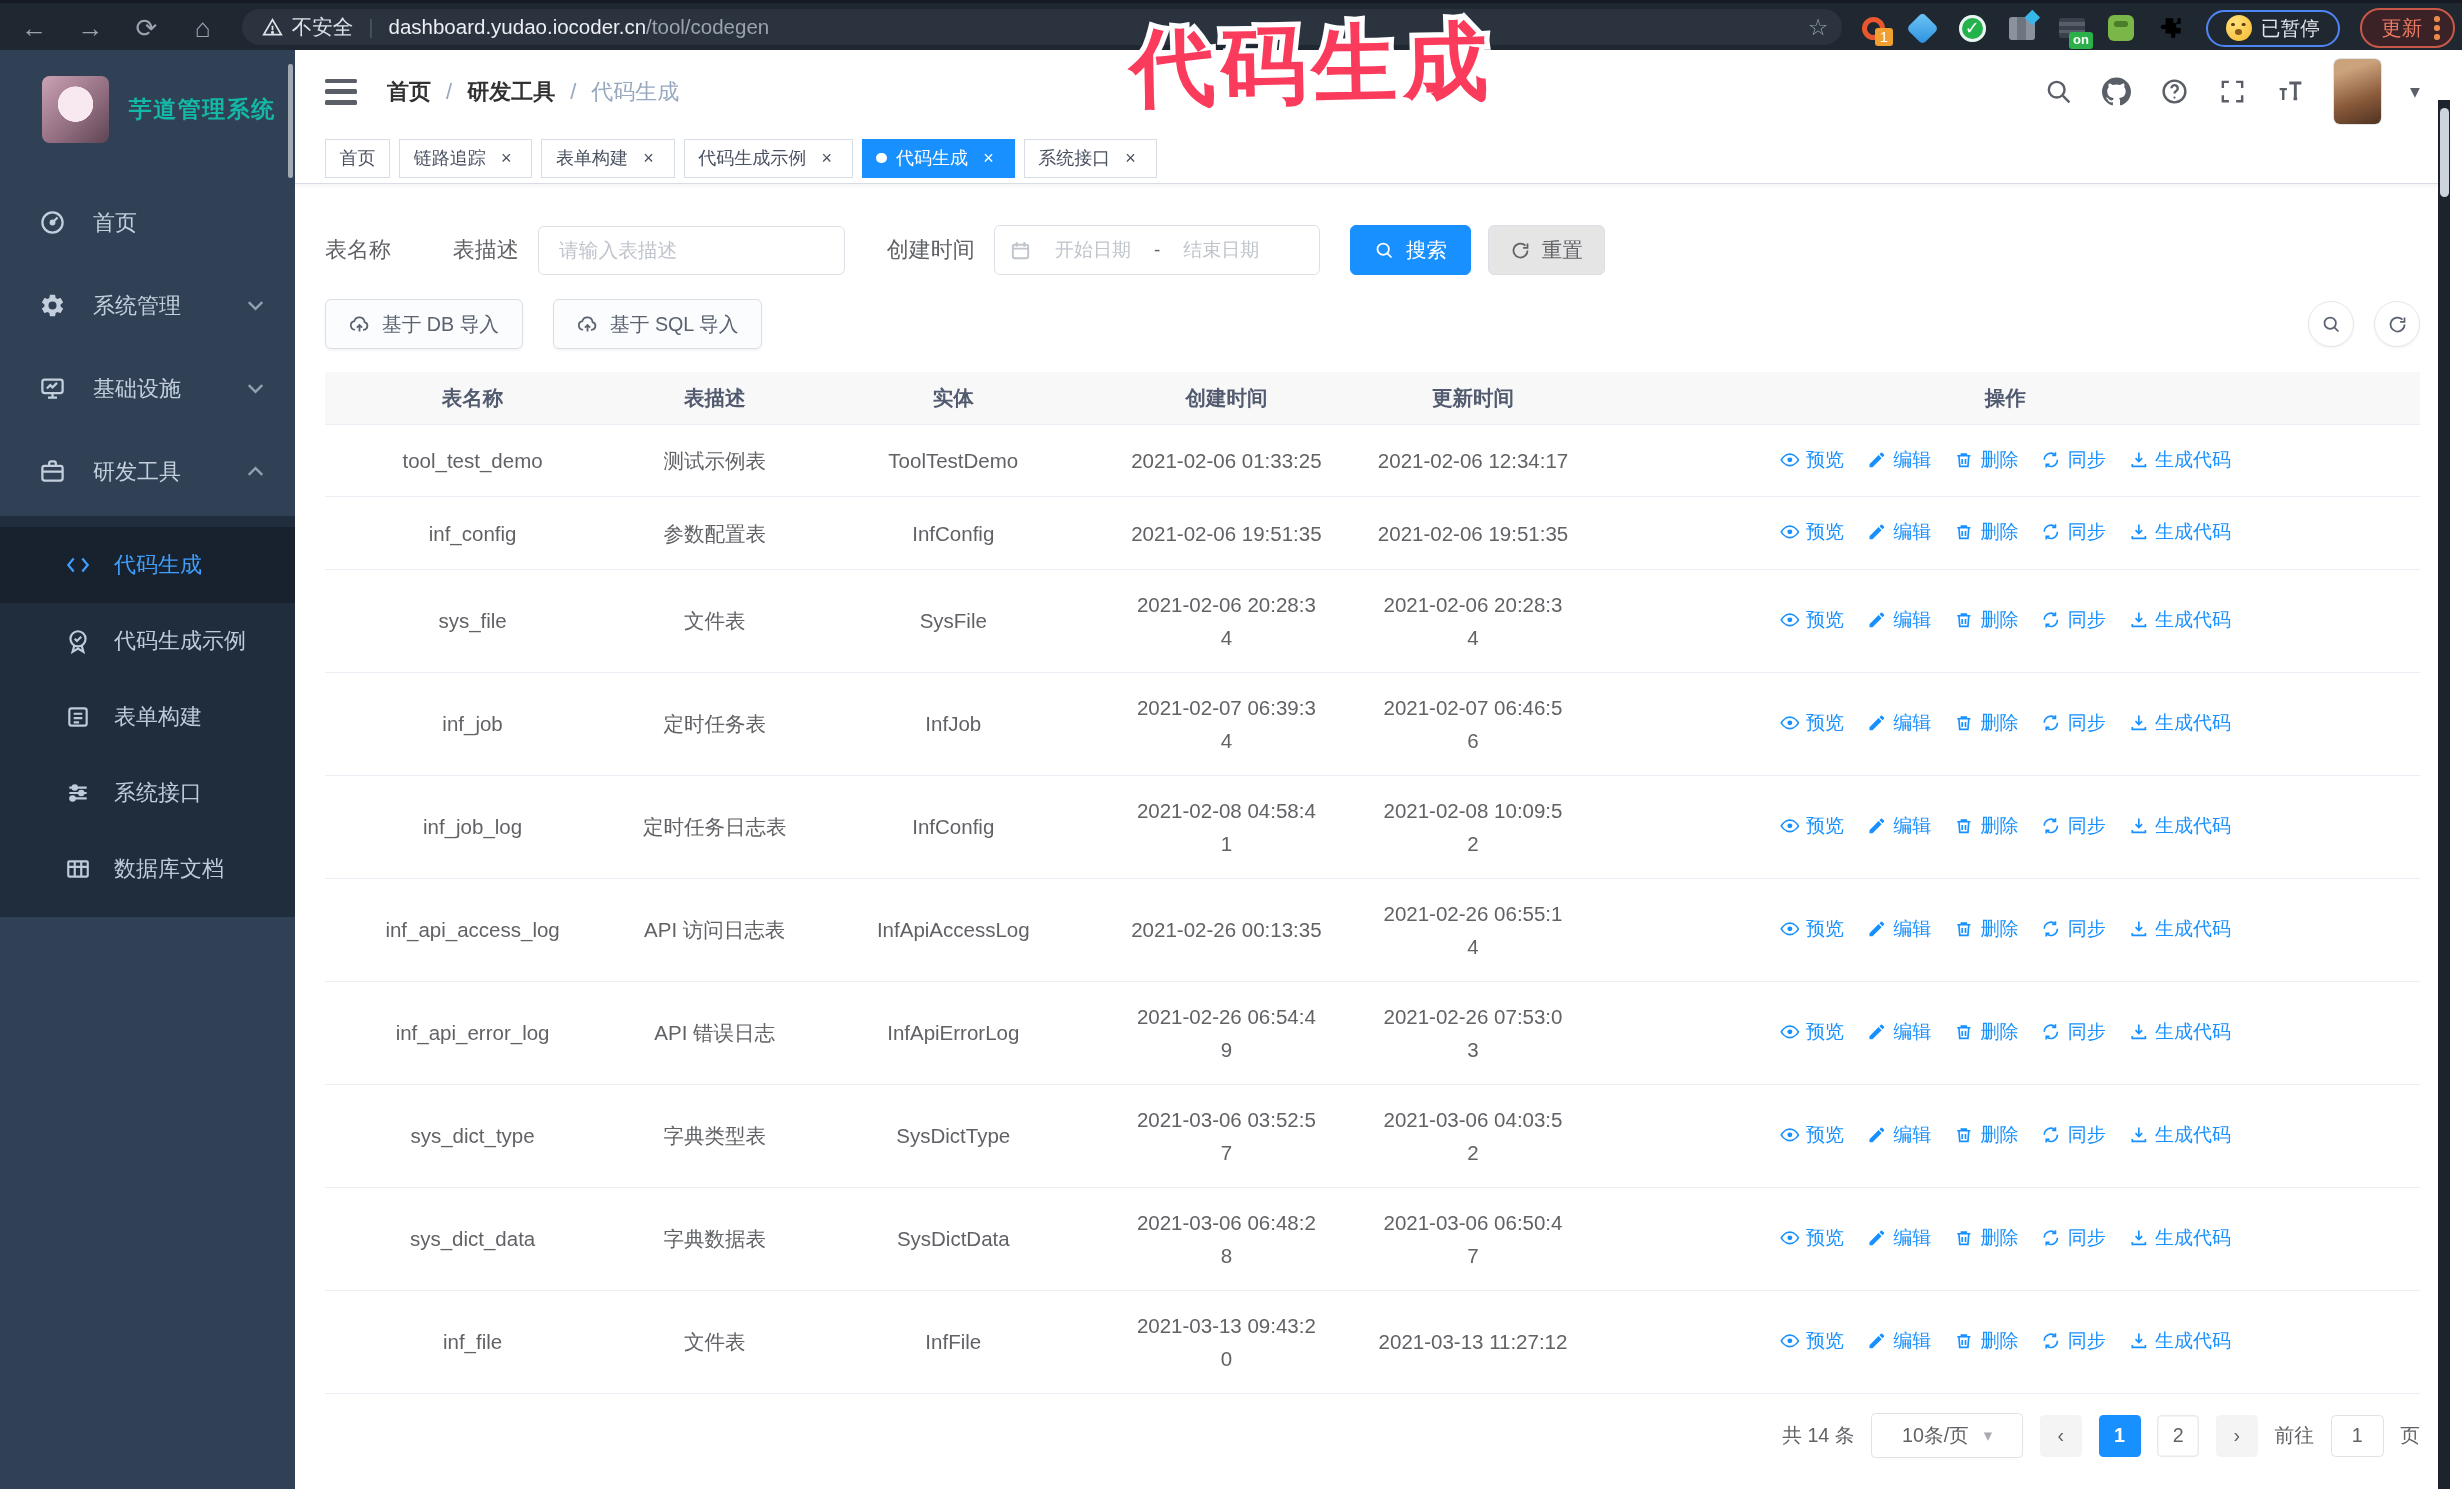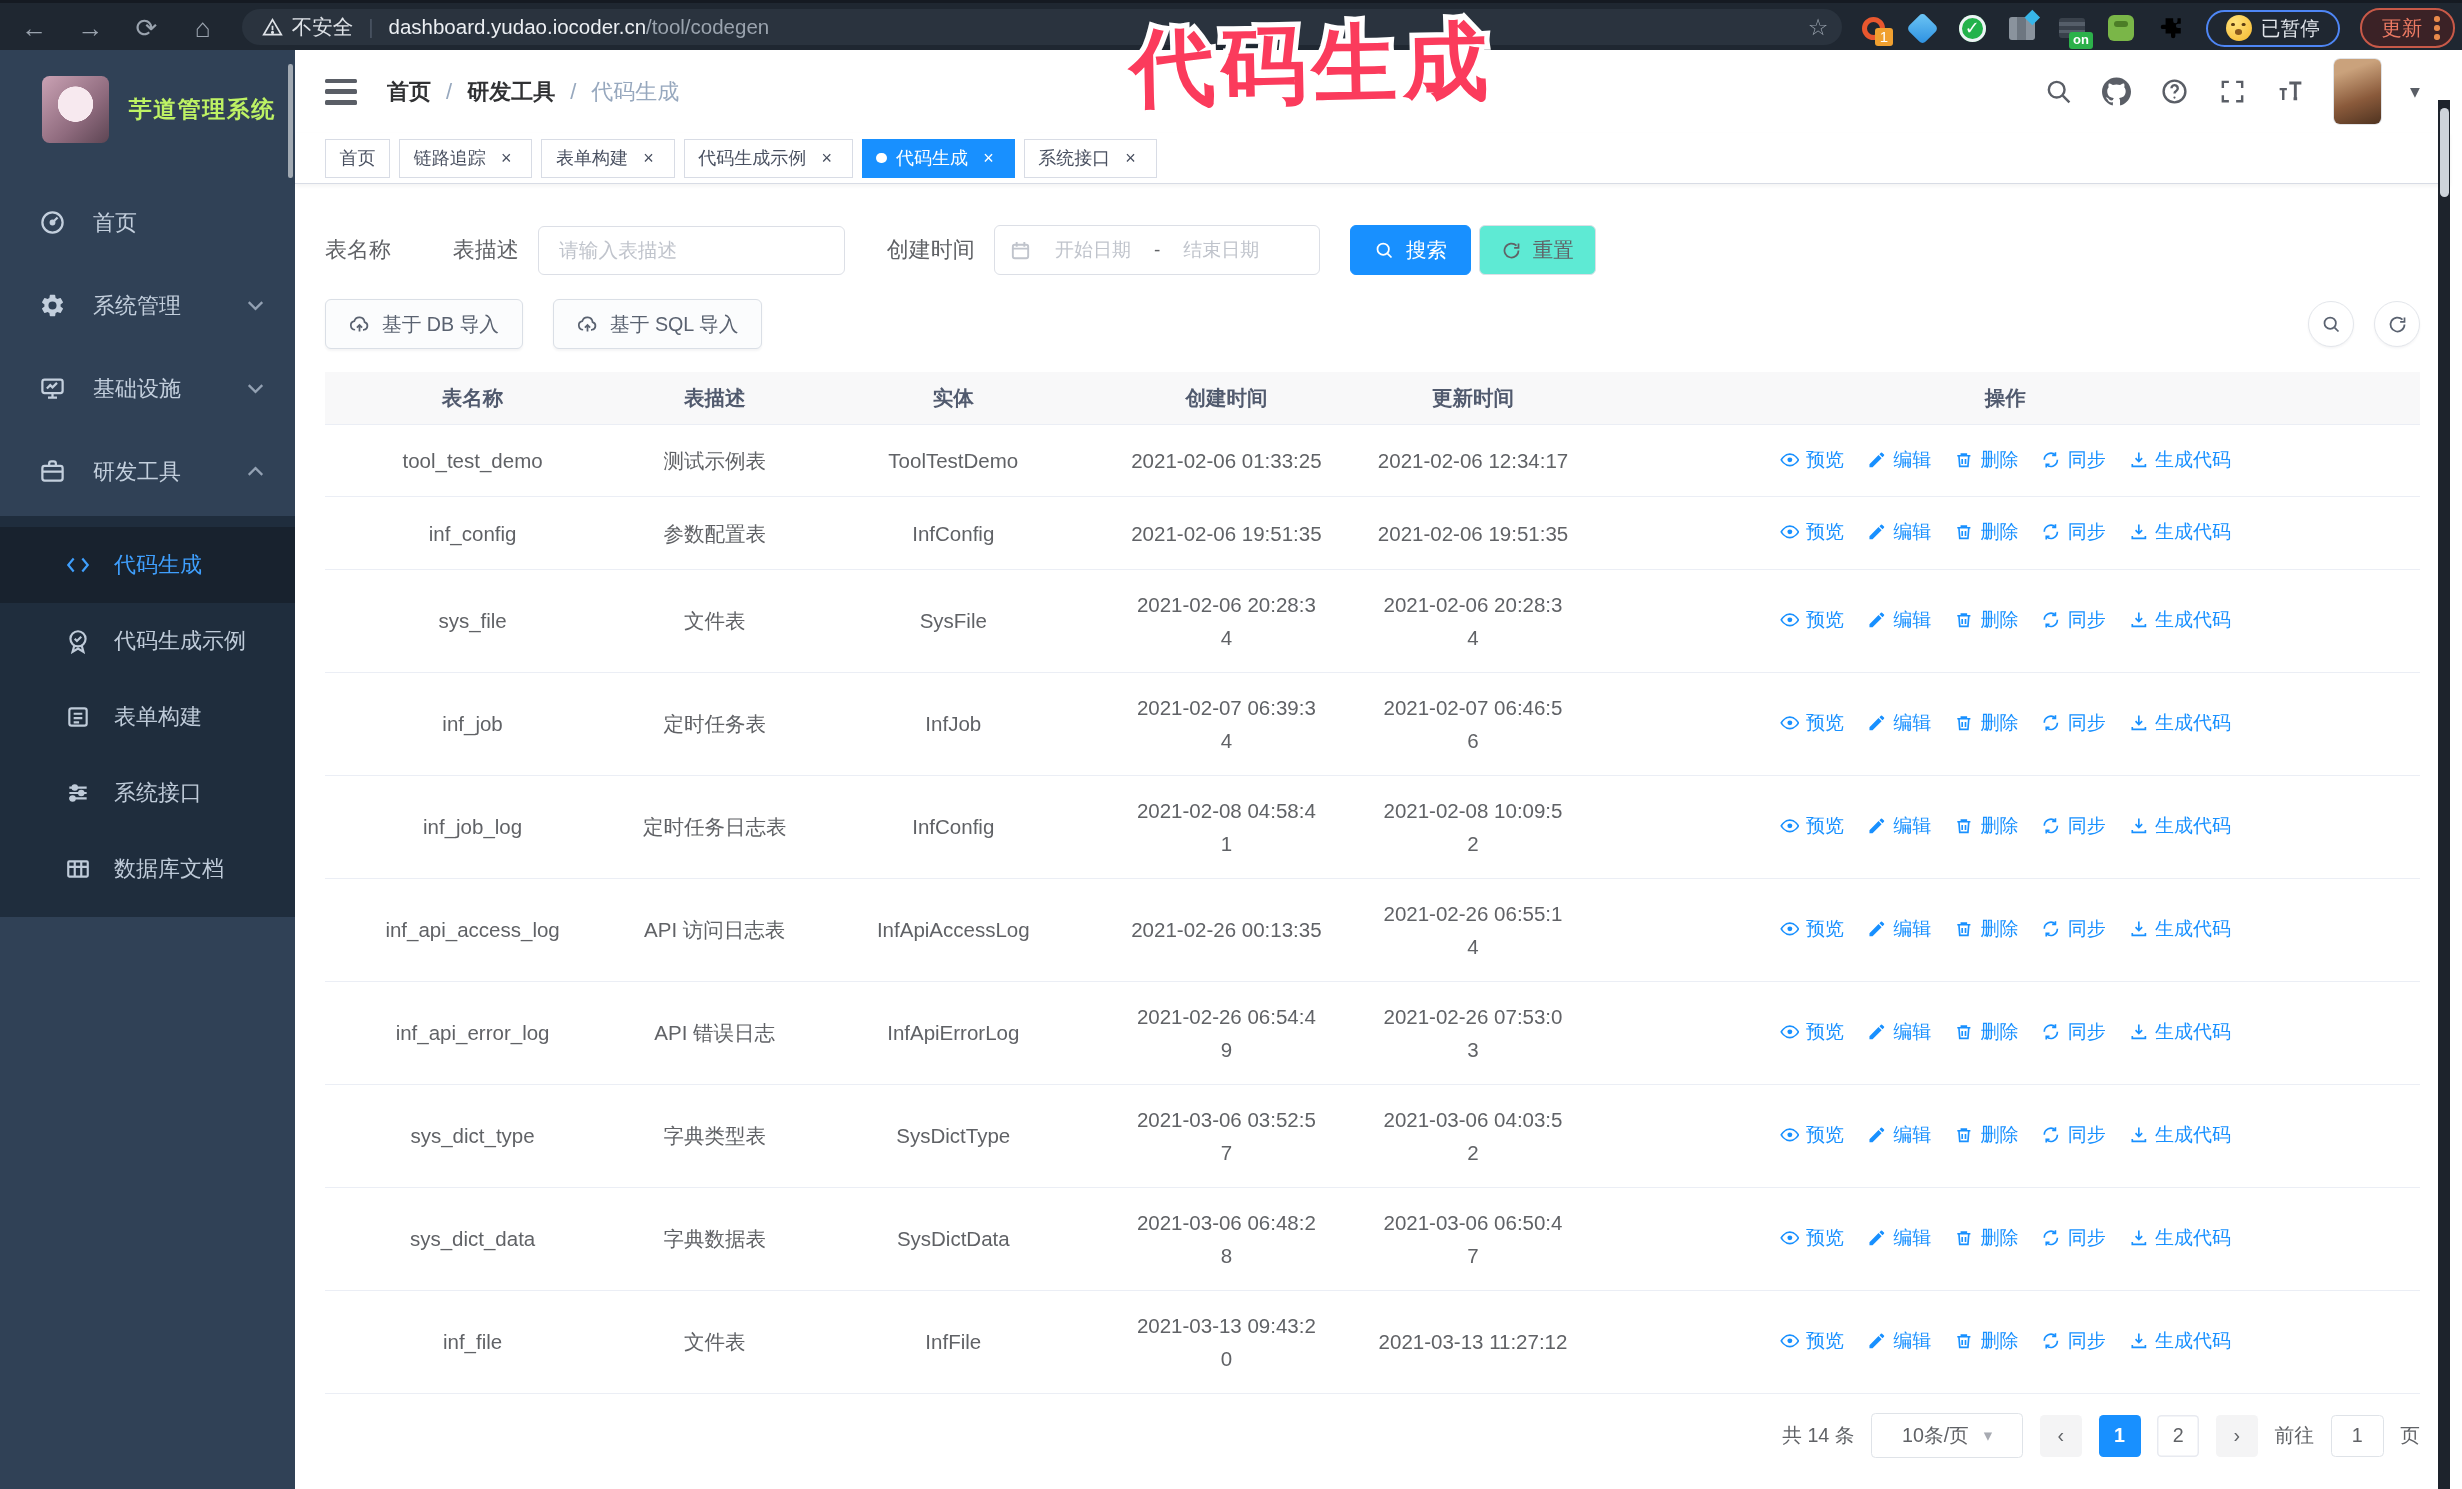--- a/index.html
+++ b/index.html
@@ -36,21 +36,21 @@
   .update-group{display:flex;align-items:center;gap:12px;height:36px;padding:0 13.6px 0 19.7px;border:2.3px solid #c85948;background:#3b2226;border-radius:19.7px;color:#ec7a63;font-size:20.5px;}
   .vdots{display:flex;flex-direction:column;gap:3.8px}
   .vdots i{width:5.3px;height:5.3px;border-radius:50%;background:#e98a4b}
   
   .sidebar{position:absolute;left:0;top:50px;width:295px;bottom:0;background:#304156;}
   .sidebar::after{content:"";position:absolute;right:2.3px;top:13.6px;width:4.5px;height:114px;border-radius:2.3px;background:rgba(255,255,255,.55)}
   .logo-row{display:flex;align-items:center;gap:19.7px;padding:18px 0 0 42px;height:83px}
   .logo{width:67px;height:67px;border-radius:7.6px;background:
         radial-gradient(circle at 50% 42%,#f7e9ef 0 34%,transparent 35%),
         linear-gradient(135deg,#caa2b4,#8f6b7e 60%,#5d4553)}
-  .app-title{color:#bef264;font-size:23px;font-weight:700;letter-spacing:1.5px}
+  .app-title{color:#14b8a6;font-size:23px;font-weight:700;letter-spacing:1.5px}
   .menu{margin-top:30px}
   .mitem{height:83px;display:flex;align-items:center;gap:27px;padding:0 26px 0 39px;color:#c3cfdd;font-size:22px}
   .mitem svg{width:27px;height:27px;flex:none}
   .mitem .grow{flex:1}
   .mitem .chev{color:#93a1b3}
   .submenu{background:#1f2d3d;padding:10.6px 0;margin-top:3px}
   .sitem{height:76px;display:flex;align-items:center;gap:23px;padding-left:65px;color:#bfcbd9;font-size:22px}
   .sitem svg{width:26px;height:26px;flex:none}
   .sitem.active{color:#3f9ffd;background:#18222e}
   
@@ -81,21 +81,21 @@
   .tinput{width:265px;height:47px;border:1.5px solid #dcdfe6;border-radius:6px;padding:0 19.7px;font-size:19.7px;color:#606266;outline:none}
   .tinput::placeholder,.dinput::placeholder,.ginput::placeholder{color:#c0c4cc}
   .gap{width:42px}
   .daterange{width:326px;height:50px;box-sizing:border-box;border:1.5px solid #dcdfe6;border-radius:6px;display:flex;align-items:center;padding:0 13.6px;gap:6px;color:#a8abb2}
   .daterange svg{width:23px;height:23px;color:#c0c4cc;flex:none}
   .dinput{width:106px;border:none;outline:none;font-size:19px;text-align:center;color:#606266;background:transparent}
   .dsep{color:#606266;font-size:19px}
   .btn{display:flex;align-items:center;gap:10.6px;height:50px;box-sizing:border-box;border-radius:6px;font-size:20.5px;cursor:pointer}
   .btn svg{width:21px;height:21px}
   .btn-search{background:#1890ff;color:#fff;padding:0 23px;margin-left:30px;border:1.5px solid #1890ff}
-  .btn-reset{background:#5eead4;color:#606266;padding:0 21px;margin-left:8px;border:1.5px solid #dcdfe6}
+  .btn-reset{background:#e5e5e5;color:#606266;padding:0 21px;margin-left:17px;border:1.5px solid #dcdfe6}
   .toolbar{margin-top:24px;display:flex;align-items:center}
   .btn-plain{height:48px;padding:0 23px;border:1.5px solid #dadfe6;border-radius:6px;background:#fbfcfd;color:#5a6270;font-size:19.7px;display:flex;align-items:center;gap:12px;margin-right:30px;box-shadow:0 1.5px 2.3px rgba(31,45,61,.05)}
   .btn-plain svg{width:21px;height:21px;color:#5a6270}
   .circles{margin-left:auto;display:flex;gap:19.7px}
   .cbtn{width:44px;height:44px;border-radius:50%;border:1.5px solid #e3e6eb;background:#fff;display:flex;align-items:center;justify-content:center;color:#5a6270;box-shadow:0 1.5px 2.3px rgba(31,45,61,.05)}
   .cbtn svg{width:21px;height:21px}
   table{width:100%;border-collapse:collapse;table-layout:fixed;margin-top:23px}
   thead th{background:#f8f8f9;color:#515a6e;font-weight:700;font-size:20.5px;height:50px;border-bottom:1.5px solid #ebeef5;text-align:center}
   tbody td{text-align:center;font-size:20.5px;color:#606266;padding:18px 7.6px;border-bottom:1.5px solid #ebeef5;line-height:33px;overflow:hidden}
   td.time{white-space:pre-line}

